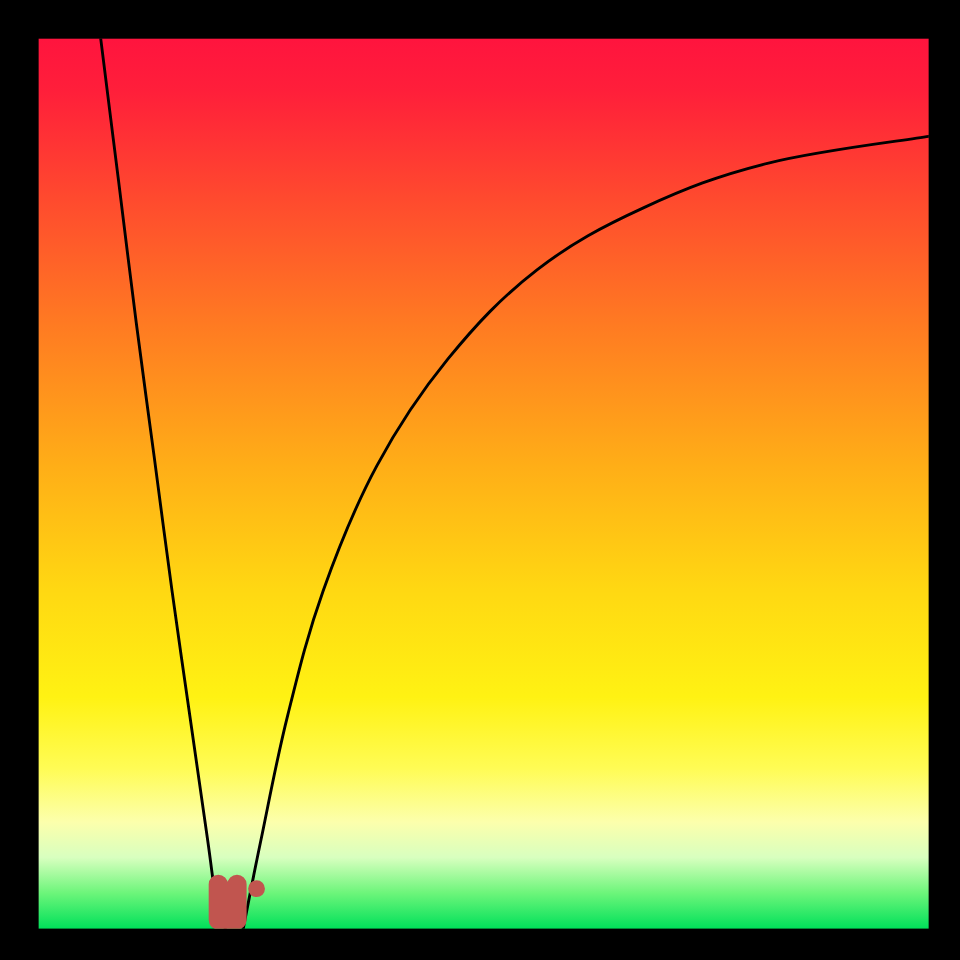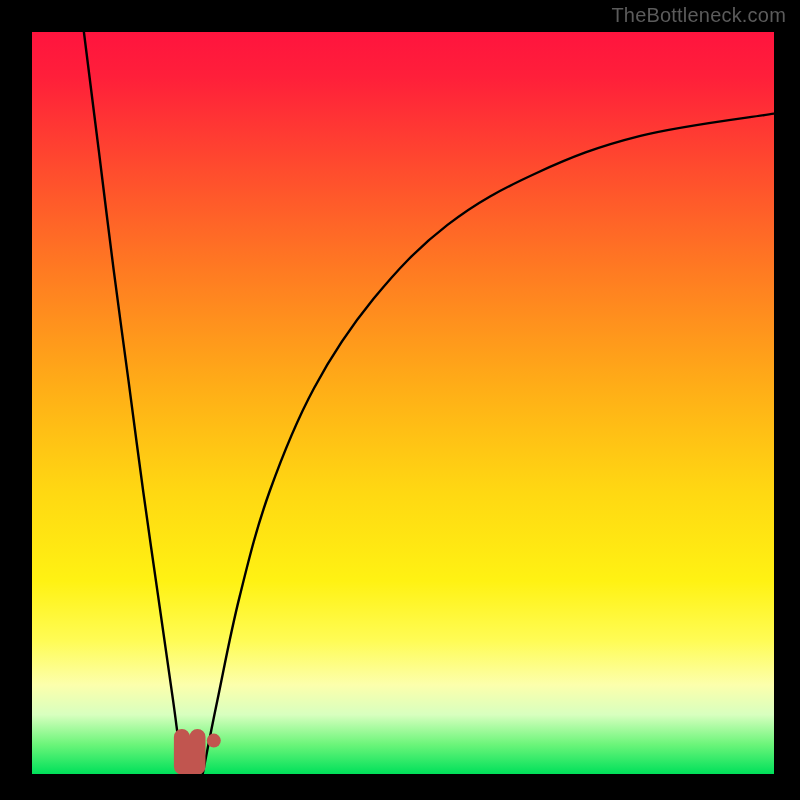--- a/index.html
+++ b/index.html
@@ -85,14 +85,13 @@
     <div class="gradient"></div>
 
     <svg class="curves" viewBox="0 0 742 742">
       <path id="left-curve" class="curve" d="M 51.9 0.0 C 54.6 21.4, 61.4 76.0, 66.8 118.7 C 72.1 161.5, 76.3 196.0, 81.6 237.4 C 87.0 278.8, 91.1 308.7, 96.5 348.7 C 101.8 388.8, 106.0 421.3, 111.3 460.0 C 116.6 498.8, 120.8 526.5, 126.1 563.9 C 131.5 601.3, 137.0 639.8, 141.0 667.8 C 145.0 695.8, 145.7 706.4, 148.4 719.7 C 151.1 733.1, 154.5 738.0, 155.8 742.0"></path>
       <path id="right-curve" class="curve" d="M 170.7 742.0 C 173.3 728.6, 178.8 699.9, 185.5 667.8 C 192.2 635.7, 198.4 601.3, 207.8 563.9 C 217.1 526.5, 224.1 497.4, 237.4 460.0 C 250.8 422.6, 263.3 390.9, 282.0 356.2 C 300.7 321.4, 317.3 296.5, 341.3 267.1 C 365.4 237.7, 386.1 215.6, 415.5 192.9 C 444.9 170.2, 469.8 157.0, 504.6 141.0 C 539.3 125.0, 565.7 114.6, 608.4 103.9 C 651.2 93.2, 718.0 85.6, 742.0 81.6"></path>
       <path id="marker-u" class="marker-stroke" d="M 149.9 704.9 L 149.9 734.6 L 165.5 734.6 L 165.5 704.9"></path>
       <circle id="marker-dot" class="marker-dot" r="7" cx="181.8" cy="708.6"></circle>
     </svg>
   </div>
 
-  <div class="watermark">TheBottleneck.com</div>
 </div>
 
 </body></html>

